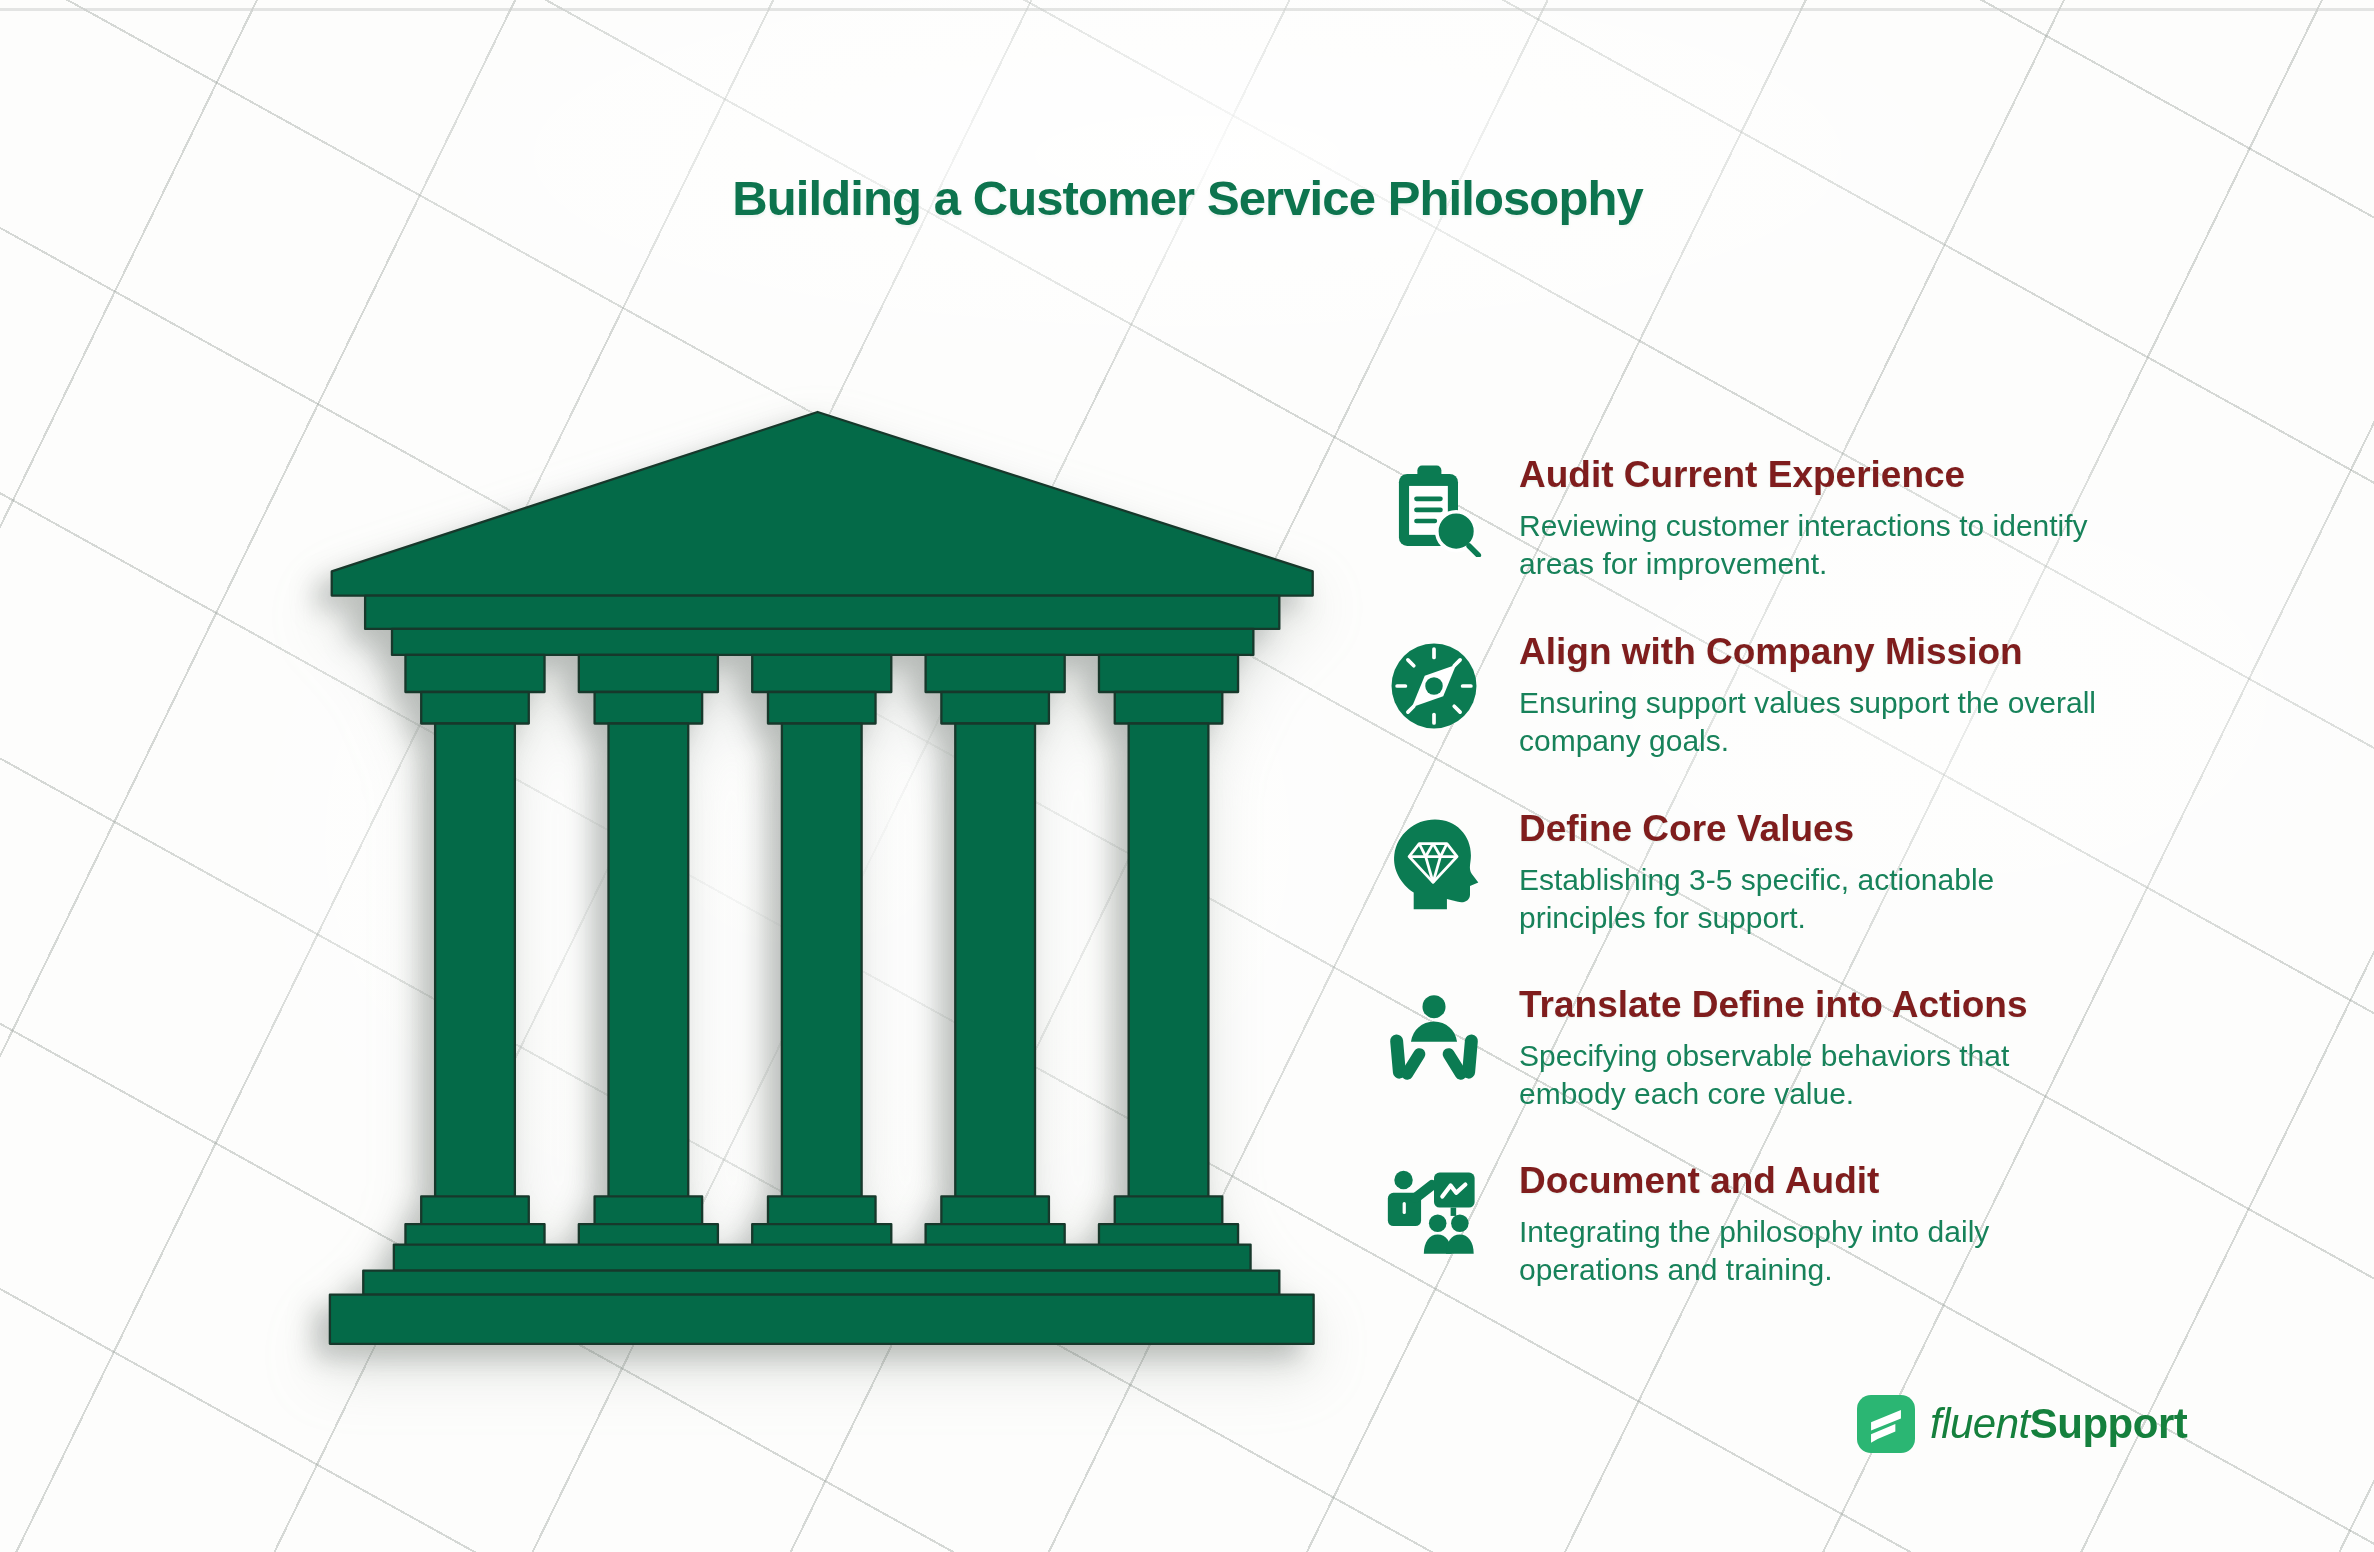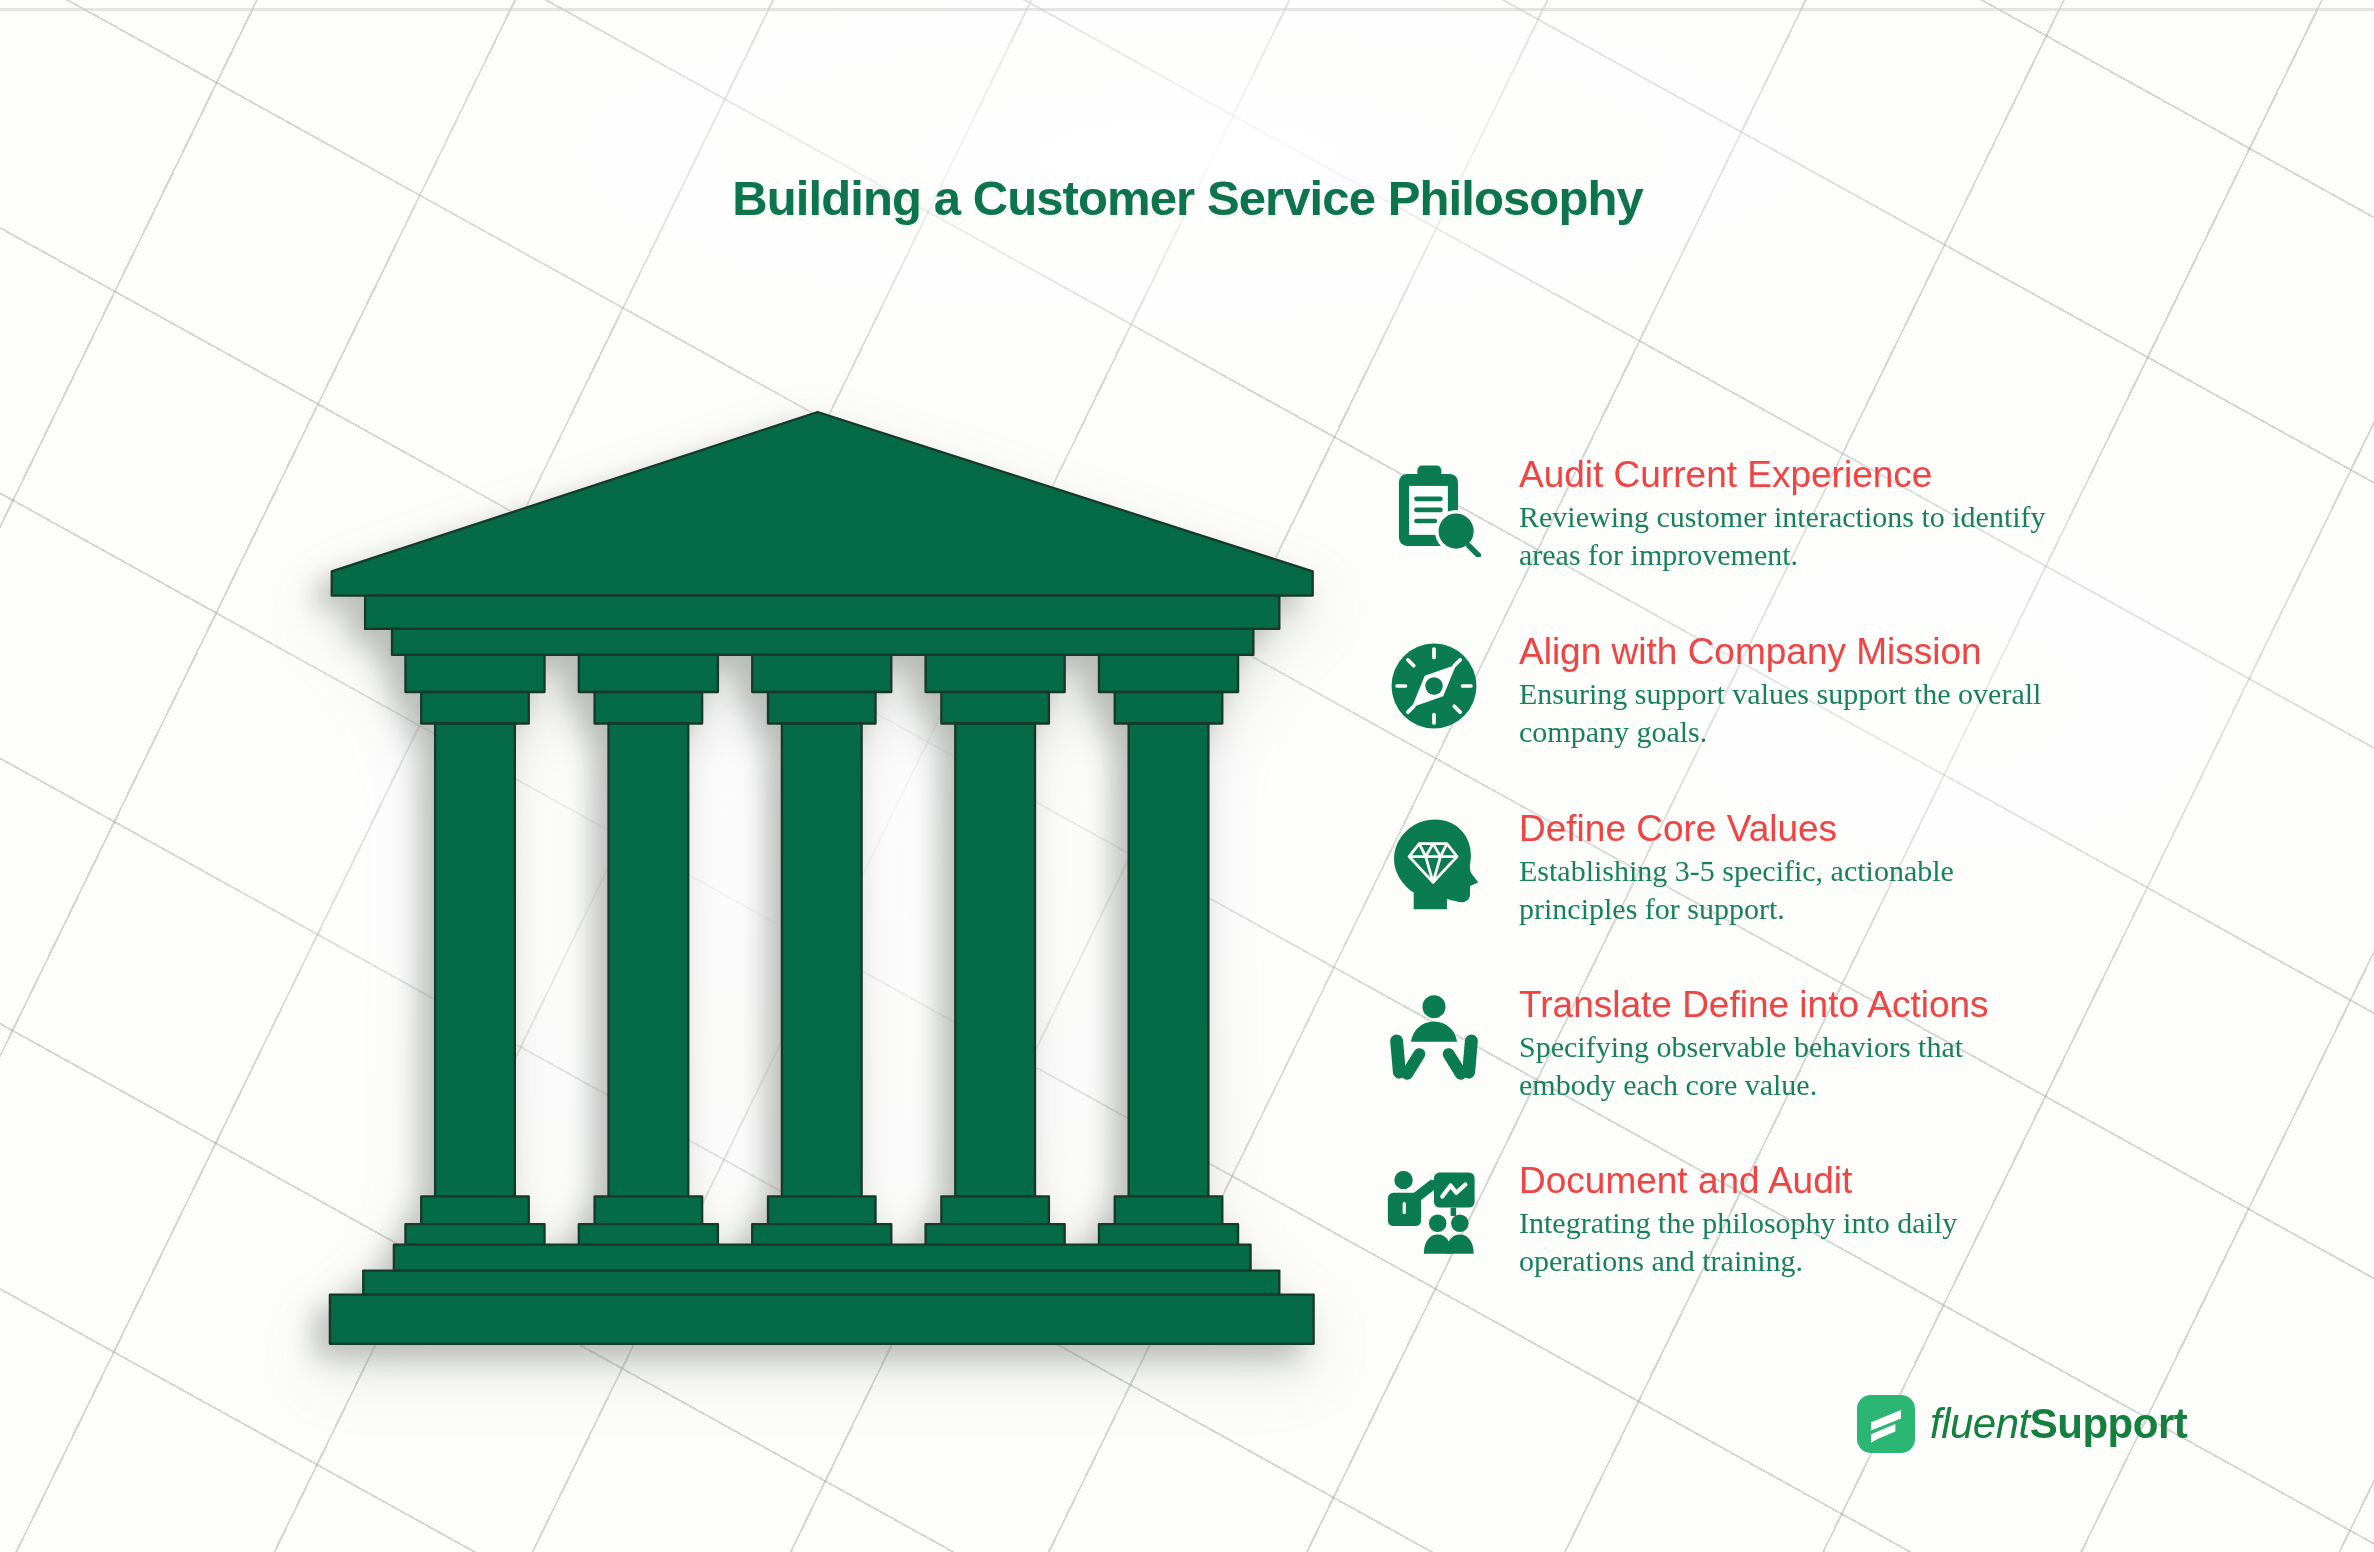--- a/index.html
+++ b/index.html
@@ -42,27 +42,26 @@
   .steps{position:absolute;left:1386px;top:452px;width:853px;height:928px;}
   .step{position:absolute;left:0;width:853px;height:167px;}
   .step:nth-of-type(1){top:0;}
   .step:nth-of-type(2){top:177px;}
   .step:nth-of-type(3){top:354px;}
   .step:nth-of-type(4){top:530px;}
   .step:nth-of-type(5){top:706px;}
   .step-icon{position:absolute;left:0;top:9.3px;width:96px;height:96px;}
   .step-body{position:absolute;left:133px;top:0;width:686px;}
   .step-title{
-    font-size:37px;font-weight:400;line-height:46px;color:#ef4444;margin:0;
+    font-size:37px;font-weight:700;line-height:46px;color:#7f1d1d;margin:0;
     text-shadow:0 0.9px 1.9px rgba(225,240,233,0.9);
   }
   .step-desc{
-    margin:0 0 0 0;font-size:30px;line-height:38px;color:#17825a;
+    margin:9px 0 0 0;font-size:30px;line-height:38px;color:#17825a;
     white-space:pre-line;
-    font-family:Liberation Serif, serif;
   }
   
   .brand{position:absolute;left:1857px;top:1395px;display:flex;align-items:center;}
   .brand-mark{width:58px;height:58px;flex:0 0 auto;}
   .brand-text{margin-left:15px;font-size:42px;color:#15803d;white-space:nowrap;letter-spacing:-0.5px;}
   .brand-text .fluent{font-style:italic;font-weight:400;}
   .brand-text .support{font-weight:700;}
 </style>
 </head>
 <body>

